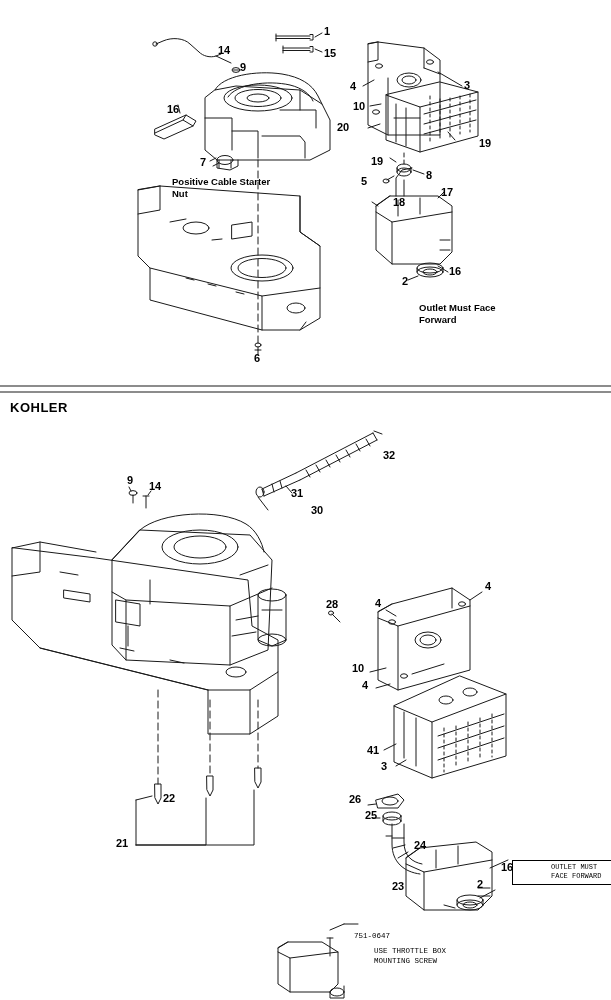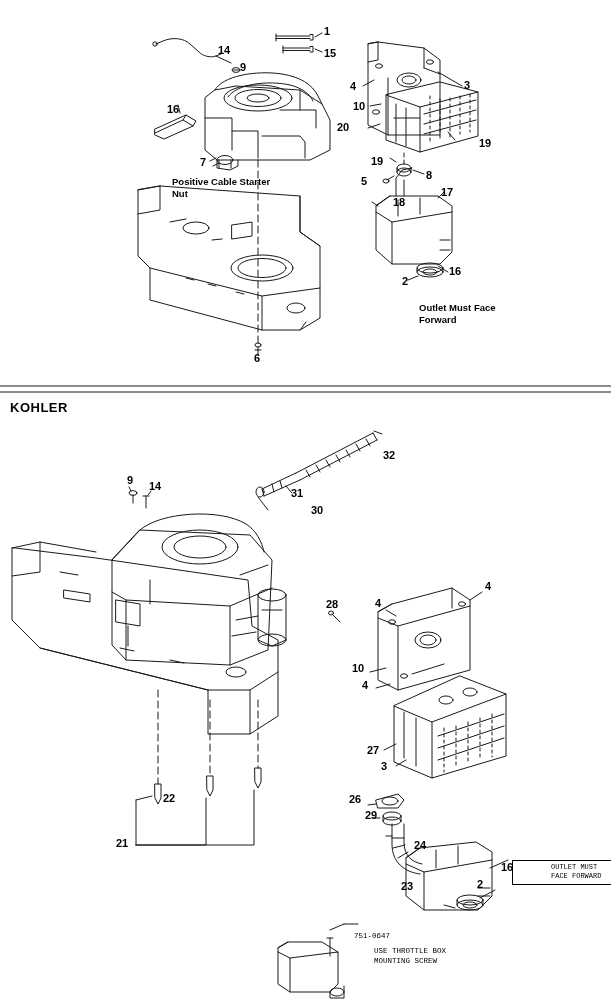--- a/index.html
+++ b/index.html
@@ -410,26 +410,26 @@
   <div class="lbl" style="left:383px; top:449px;">32</div>
   <div class="lbl" style="left:291px; top:487px;">31</div>
   <div class="lbl" style="left:311px; top:504px;">30</div>
   <div class="lbl" style="left:127px; top:474px;">9</div>
   <div class="lbl" style="left:149px; top:480px;">14</div>
   <div class="lbl" style="left:326px; top:598px;">28</div>
   <div class="lbl" style="left:375px; top:597px;">4</div>
   <div class="lbl" style="left:485px; top:580px;">4</div>
   <div class="lbl" style="left:352px; top:662px;">10</div>
   <div class="lbl" style="left:362px; top:679px;">4</div>
-  <div class="lbl" style="left:367px; top:744px;">27</div>
+  <div class="lbl" style="left:367px; top:744px;">41</div>
   <div class="lbl" style="left:381px; top:760px;">3</div>
   <div class="lbl" style="left:349px; top:793px;">26</div>
-  <div class="lbl" style="left:365px; top:809px;">29</div>
+  <div class="lbl" style="left:365px; top:809px;">25</div>
   <div class="lbl" style="left:378px; top:839px;margin-left:36px;">24</div>
-  <div class="lbl" style="left:401px; top:880px;text-align:right;">23</div>
+  <div class="lbl" style="left:392px; top:880px;text-align:right;">23</div>
   <div class="lbl" style="left:477px; top:878px;">2</div>
   <div class="lbl" style="left:501px; top:861px;">16</div>
   <div class="lbl" style="left:116px; top:792px;margin-left:47px;">22</div>
   <div class="lbl" style="left:116px; top:837px;">21</div>
 
   <div class="boxnote" style="left:512px; top:860px; width:74px;padding-left:38px;">OUTLET MUST
 FACE FORWARD</div>
 
   <div class="mono" style="left:354px; top:912px;">751-0647</div>
   <div class="mono" style="left:374px; top:927px;">USE THROTTLE BOX

